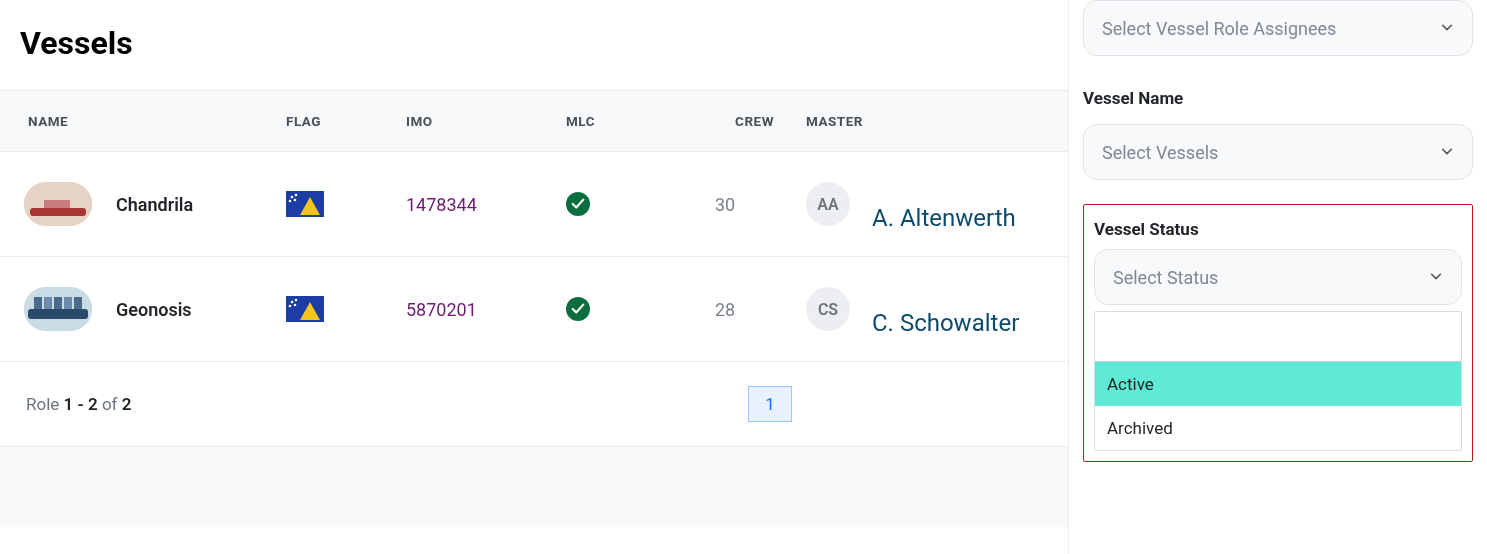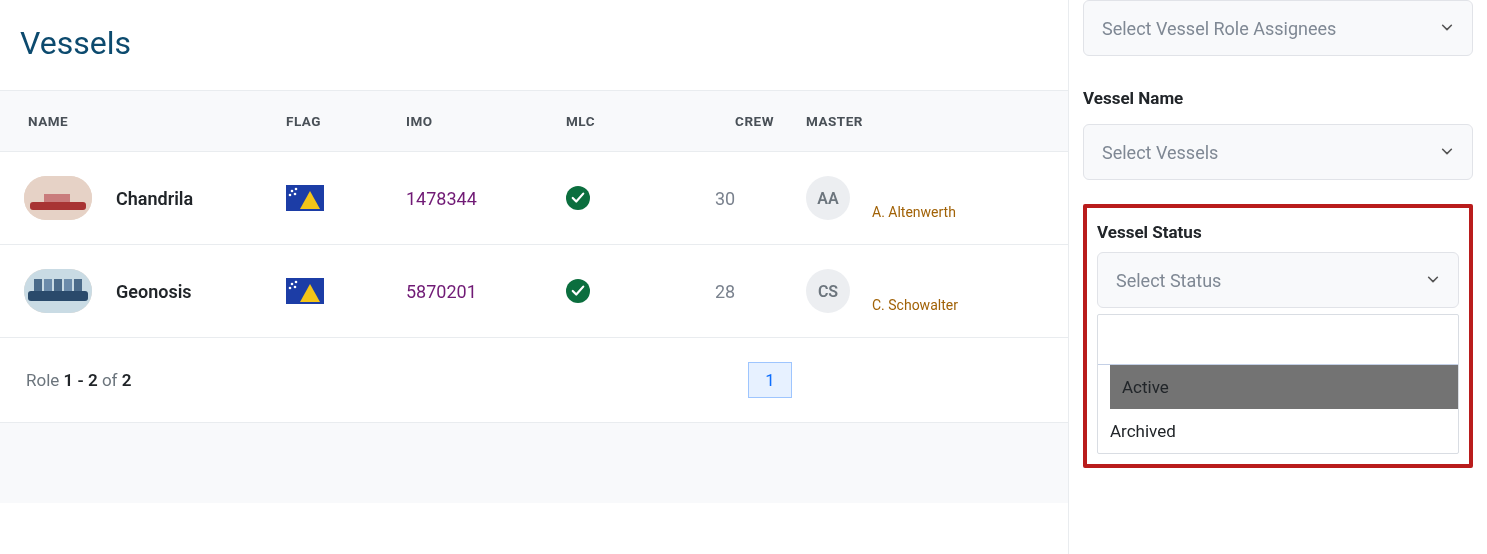--- a/index.html
+++ b/index.html
@@ -12,23 +12,23 @@
       overflow: hidden;
       display: flex;
     }
     .main {
       flex: 1;
       display: flex;
       flex-direction: column;
     }
     .page-title {
       font-size: 32px;
-      font-weight: 400;
+      font-weight: 700;
       padding: 24px 0 28px 20px;
-      color: #0c4a6e;
+      color: #000000;
     }
     .table-wrapper {
       border-top: 1px solid #e9ecef;
     }
     table {
       width: 100%;
       border-collapse: collapse;
     }
     thead tr {
       background: #f8f9fb;
@@ -93,21 +93,21 @@
       height: 44px;
       border-radius: 50%;
       background: #eceef1;
       display: flex;
       align-items: center;
       justify-content: center;
       font-weight: 600;
       color: #6c757d;
       font-size: 16px;
     }
-    .master-name { color: #a16207; font-size: 14px; margin-top: 28px; }
+    .master-name { color: #0c4a6e; font-size: 24px; margin-top: 28px; }
 
     .pagination-row {
       display: flex;
       align-items: center;
       padding: 24px 26px;
       border-bottom: 1px solid #e9ecef;
     }
     .pagination-text {
       font-size: 17px;
       color: #6c757d;
@@ -148,36 +148,36 @@
       font-size: 17px;
       font-weight: 700;
       color: #212529;
       margin-top: 0px;
       margin-bottom: 10px;
     }
     .filter-label.mt { margin-top: 26px; }
     .select {
       background: #f8f9fb;
       border: 1px solid #e1e3e8;
-      border-radius: 6px;
+      border-radius: 14px;
       height: 56px;
       display: flex;
       align-items: center;
       padding: 0 18px;
       justify-content: space-between;
       cursor: pointer;
     }
     .select-placeholder {
       color: #7f8894;
       font-size: 18px;
     }
     .chevron { color: #6c757d; }
 
     .highlight-box {
-      border: 4px solid #b91c1c;
+      border: 1px solid #b91c1c;
       border-radius: 2px;
       padding: 14px 10px 10px 10px;
       margin-top: 18px;
     }
 
     .dropdown {
       border: 1px solid #d9dde3;
       border-radius: 2px;
       margin-top: 6px;
       background: #ffffff;
@@ -197,22 +197,21 @@
       height: 100%;
       background: transparent;
     }
     .dropdown-option {
       padding: 12px 12px;
       font-size: 17px;
       color: #212529;
       cursor: pointer;
     }
     .dropdown-option.highlighted {
-      background: #737373;
-      margin-left: 12px;
+      background: #5eead4;
     }
 
     
     th.col-name, td.col-name { width: 270px; }
     th.col-flag, td.col-flag { width: 120px; }
     th.col-imo, td.col-imo { width: 160px; }
     th.col-mlc, td.col-mlc { width: 110px; }
     th.col-crew, td.col-crew { width: 130px; text-align: right;}
     td.col-crew { text-align: center;}
     th.col-master, td.col-master { }

